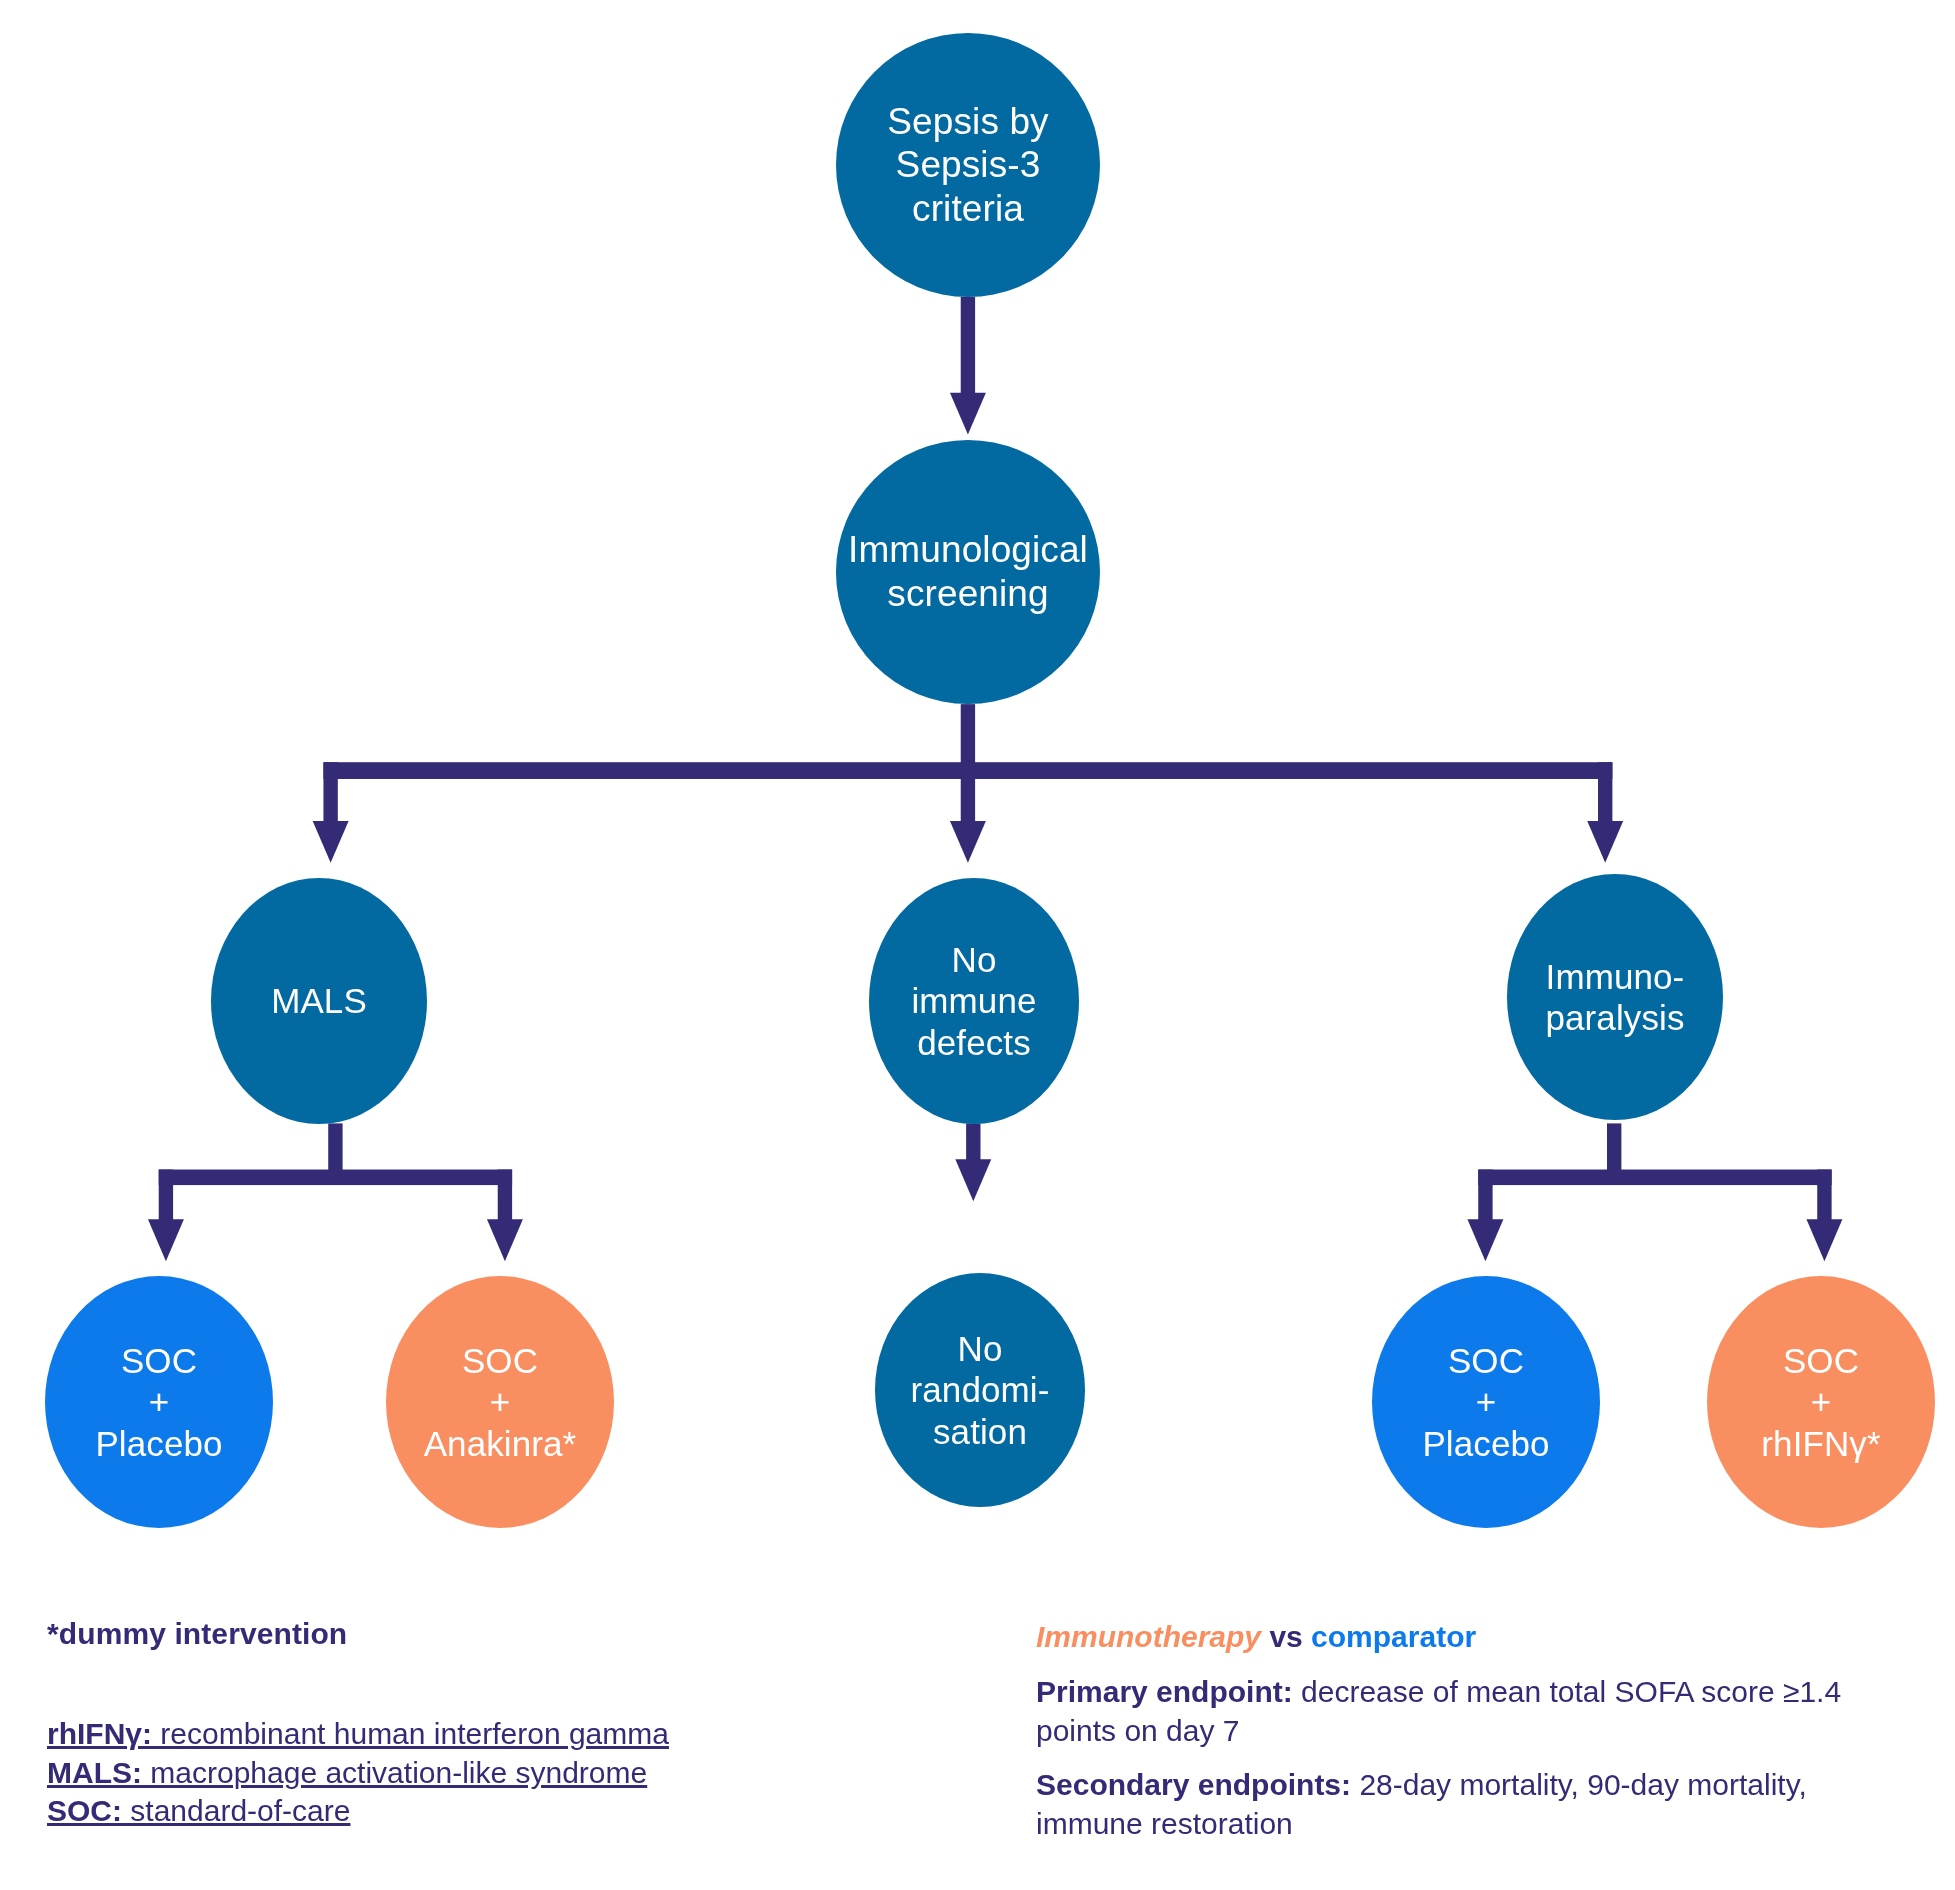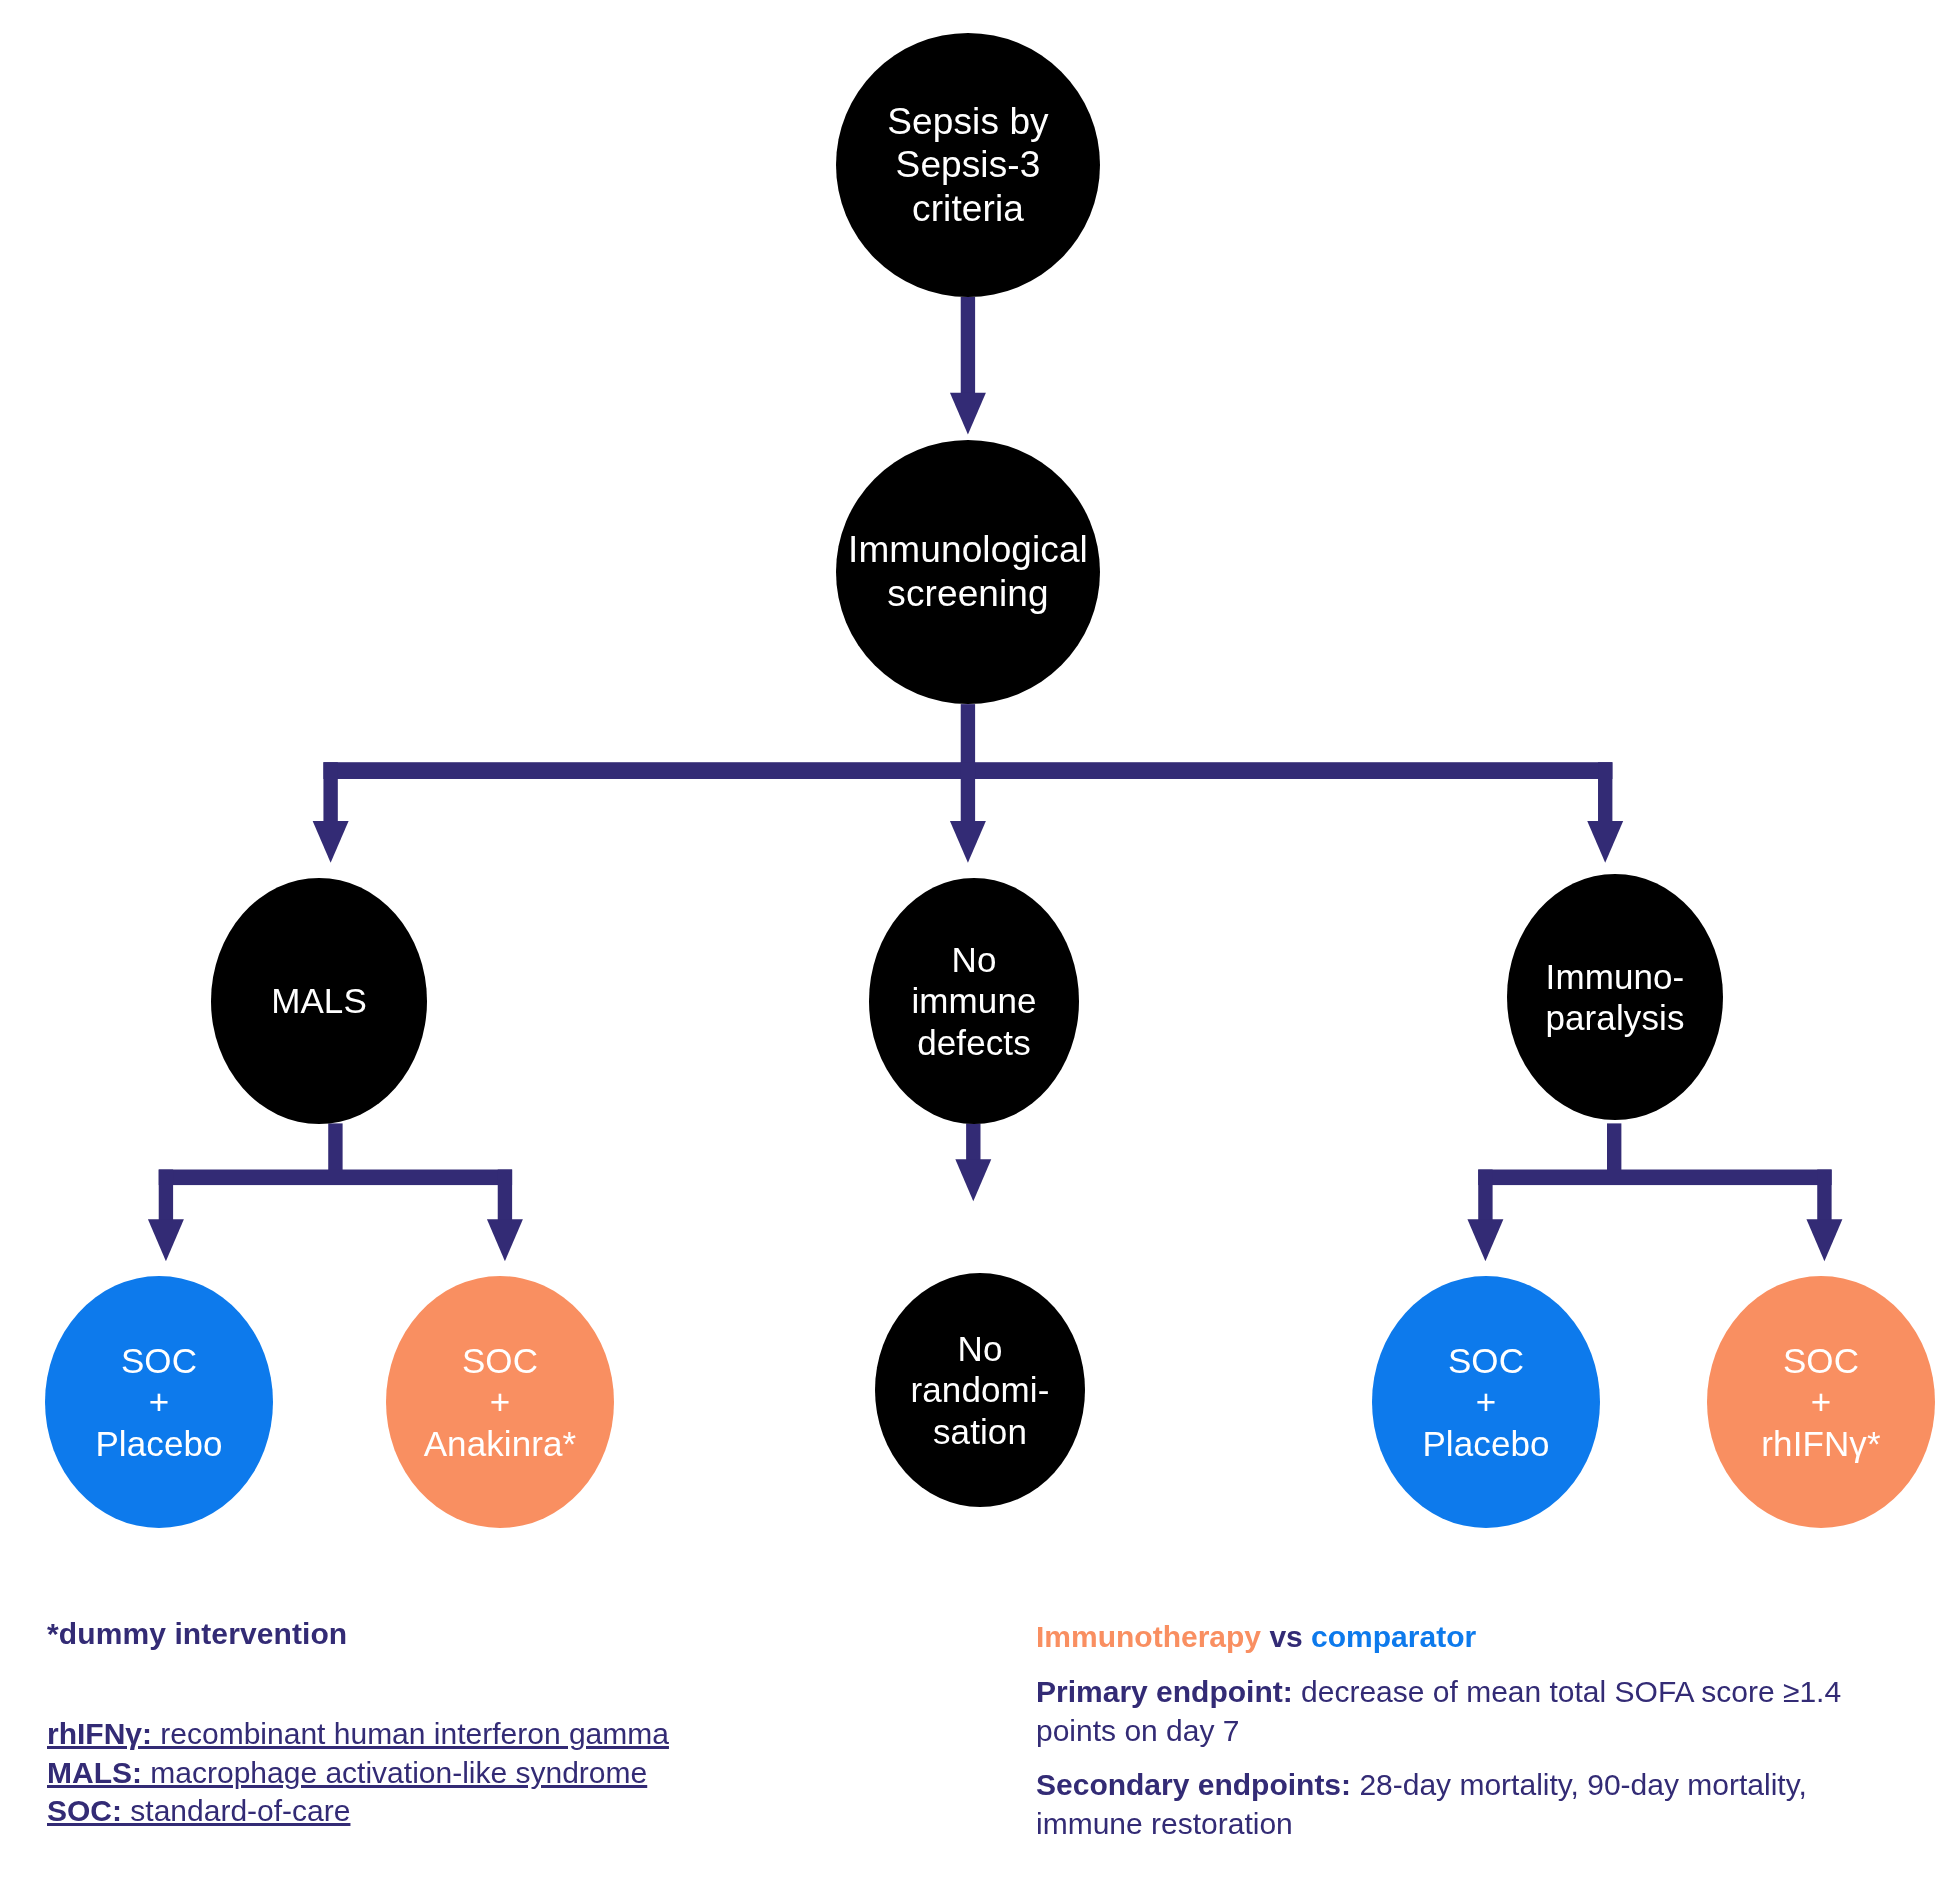--- a/index.html
+++ b/index.html
@@ -17,21 +17,21 @@
     text-align:center;color:#ffffff;
     border-radius:50%;
     box-sizing:border-box;
     line-height:1.18;
     font-weight:400;
     letter-spacing:0.1px;
     padding:0 6px;
   }
   .node .label{display:block;width:100%;white-space:pre-line;}
 
-  .n-teal{background:#000000;}
+  .n-teal{background:#0369a1;}
   .n-blue{background:#0d7aec;}
   .n-orange{background:#f98f61;}
 
   
   #node-sepsis      {left:836px; top:33px;   width:264px; height:264px; font-size:37px;}
   #node-screening   {left:836px; top:440px;  width:264px; height:264px; font-size:37px;}
 
   #node-mals        {left:211px;  top:878px; width:216px; height:246px; font-size:35px;text-align:center;}
   #node-nodefect    {left:869px; top:878px; width:210px; height:246px; font-size:35px;}
   #node-immpar      {left:1507px; top:874px; width:216px; height:246px; font-size:35px;}
@@ -50,21 +50,21 @@
   .legend .lede{font-size:30px;font-weight:700;letter-spacing:0.1px;}
   .legend .heading{font-size:30px;font-weight:700;letter-spacing:0.6px;}
   .legend .row{font-size:30px;line-height:1.28;text-decoration:underline;}
   .legend .row b{font-weight:700;}
   .legend .para{font-size:30px;line-height:1.30;margin-bottom:15.6px;}
   .legend .para b{font-weight:700;}
 
   .sp-1{height:44px;}
   .sp-2{height:20.4px;}
 
-  .tone-orange{color:#f98f61;font-weight:700;}
+  .tone-orange{color:#f98f61;font-weight:700;font-style:italic;}
   .tone-navy{color:#332b75;font-weight:700;}
   .tone-blue{color:#0d7aec;font-weight:700;}
 </style>
 </head>
 <body>
 
 <div id="flow">
 
   <svg class="connector-layer" viewBox="0 0 3264 3156">
     <g fill="#332b75">

